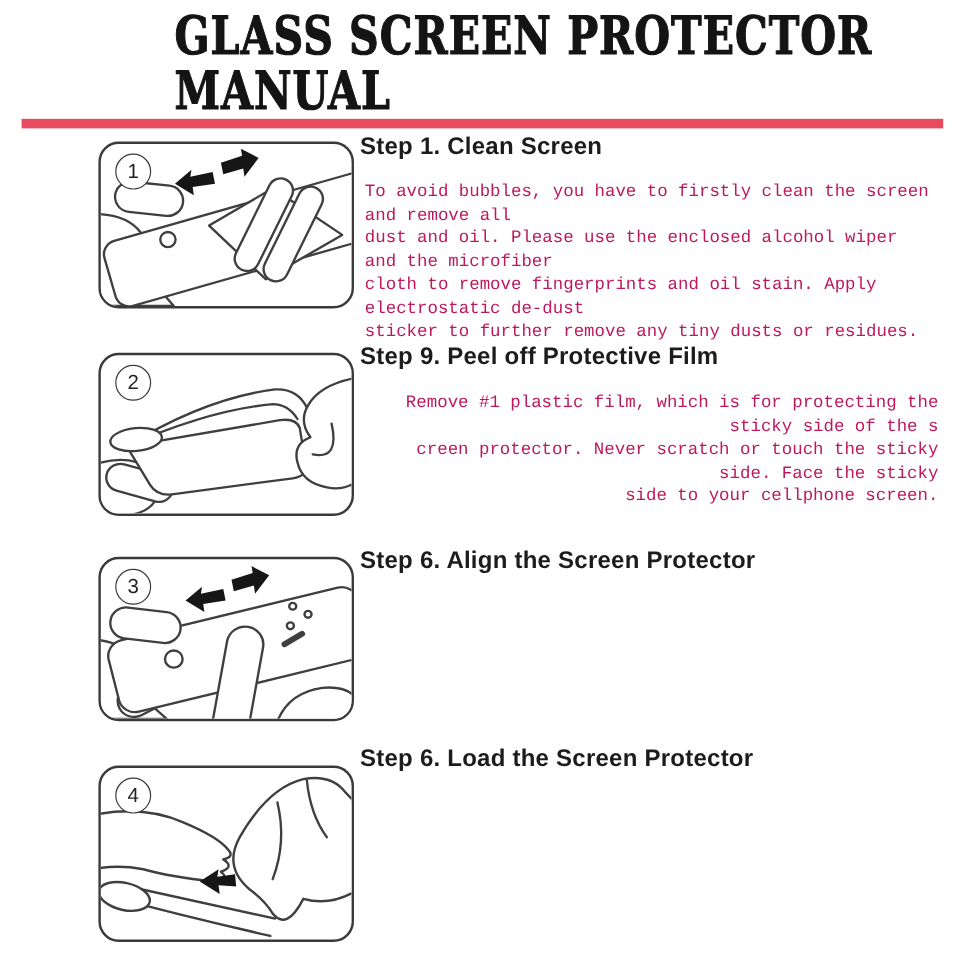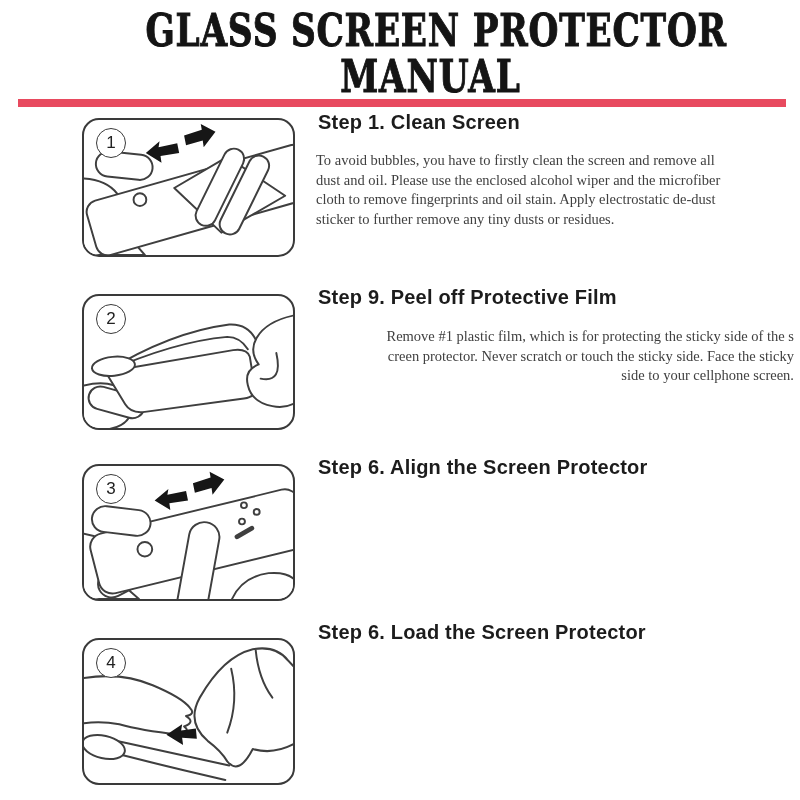--- a/index.html
+++ b/index.html
@@ -8,21 +8,21 @@
     position: relative;
     width: 800px;
     height: 800px;
     background: #ffffff;
     font-family: "Liberation Sans", sans-serif;
     overflow: hidden;
   }
   .title-wrap {
     position: absolute;
     left: 65px; right: 4px; top: 8px;
-    text-align: center;
+    text-align: left;
     color: #141414;
   }
   .title-line {
     font-family: "DejaVu Serif", serif;
     font-weight: bold;
     font-size: 44px;
     line-height: 46px;
     letter-spacing: 1px;
     transform: scaleX(0.78);
     transform-origin: 50% 50%;
@@ -53,35 +53,35 @@
     border-radius: 50%;
     background: #fff;
     font-size: 17px;
     line-height: 27px;
     text-align: center;
     color: #222;
     z-index: 2;
   }
   .step-heading {
     position: absolute;
-    left: 318px;
+    left: 300px;
     width: 470px;
     font-weight: 700;
     font-size: 20px;
     color: #1c1c1c;
     letter-spacing: 0.2px;
   }
   .step-body {
     position: absolute;
-    left: 316px;
+    left: 304px;
     width: 478px;
-    font-family: Liberation Serif, serif;
+    font-family: Liberation Mono, monospace;
     font-size: 14.5px;
     line-height: 19.5px;
-    color: #404040;
+    color: #be185d;
     white-space: pre-line;
   }
   
   .art { stroke: #3f3f3f; stroke-width: 2; fill: #fff;
          stroke-linejoin: round; stroke-linecap: round; }
   .art .nofill { fill: none; }
   .ink { fill: #161616; stroke: none; }
 </style>
 </head>
 <body>

